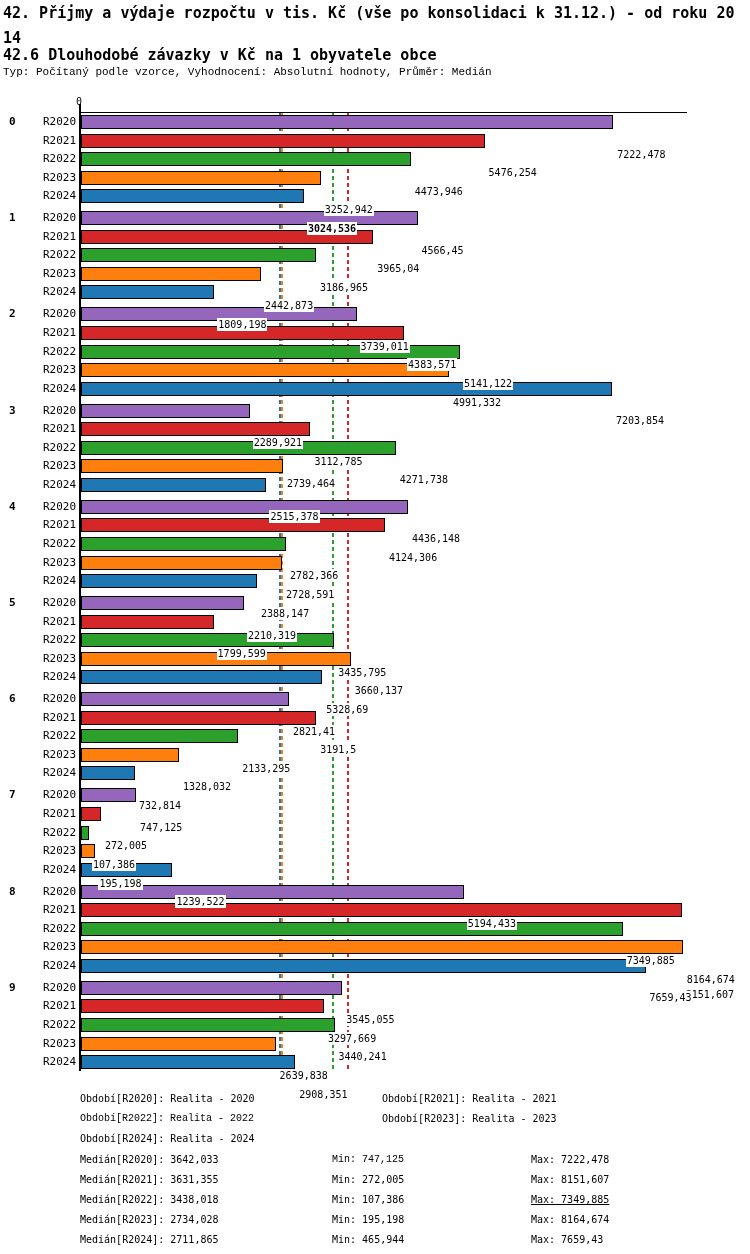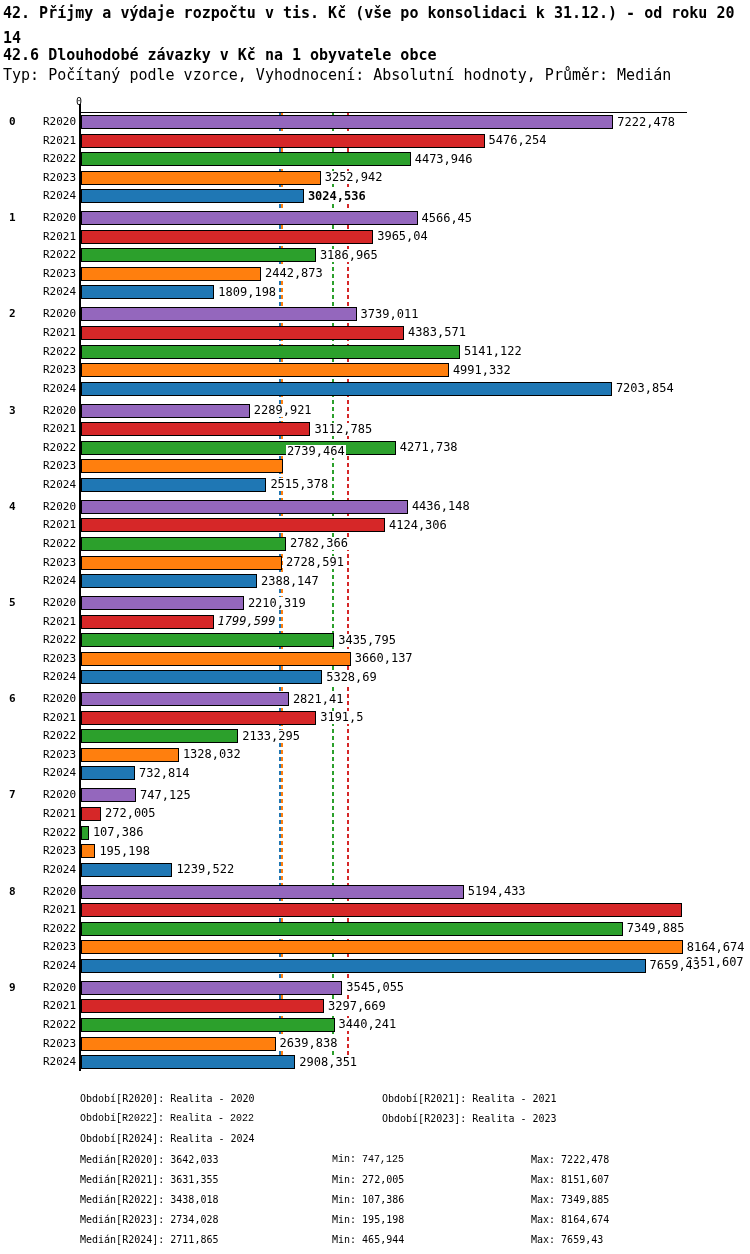--- a/index.html
+++ b/index.html
@@ -3,28 +3,28 @@
 <meta charset="utf-8">
 <style>
   html,body { margin:0; padding:0; }
   body {
     width:750px; height:1254px; background:#ffffff; position:relative;
     font-family:"DejaVu Sans Mono", "Liberation Mono", monospace;
     color:#000; overflow:hidden;
   }
   .abs { position:absolute; white-space:pre; }
   .title-line { font-size:15px; font-weight:bold; letter-spacing:0; }
-  .meta-line { font-size:15px; }
+  .meta-line { font-size:11px;font-family:Liberation Mono, monospace; }
   .zero-label { font-size:10px; }
   .axis-seg { position:absolute; background:#000; z-index:2; }
   .median-line { position:absolute; top:113px; height:957px; width:2px; z-index:1; }
   .bar { position:absolute; box-sizing:border-box; border:1px solid #000; height:14px; z-index:3; }
   .row-label { font-size:11px; line-height:12px; z-index:3; }
   .group-label { font-size:11px; line-height:12px; font-weight:bold; z-index:3; }
-  .bar-value { font-size:12px; line-height:13px; background:#fff; padding:0 1px; z-index:4; }
+  .bar-value { font-size:10px; line-height:13px; background:#fff; padding:0 1px; z-index:4;margin-top:32px; }
   .foot-text { font-size:10px; line-height:13px; }
 </style>
 </head>
 <body>
 
 <div class="abs title-line" style="left:3px; top:4px;">42. Příjmy a výdaje rozpočtu v tis. Kč (vše po konsolidaci k 31.12.) - od roku 20</div>
 <div class="abs title-line" style="left:3px; top:29px;">14</div>
 <div class="abs title-line" style="left:3px; top:46px;">42.6 Dlouhodobé závazky v Kč na 1 obyvatele obce</div>
 <div class="abs meta-line" style="left:3px; top:66px;">Typ: Počítaný podle vzorce, Vyhodnocení: Absolutní hodnoty, Průměr: Medián</div>
 
@@ -118,21 +118,21 @@
     <div class="abs bar-value" style="left: 285.1px; top: 556px;">2728,591</div>
     <div class="abs row-label" style="left: 43px; top: 575px;">R2024</div>
     <div class="bar" style="left: 81px; top: 574px; width: 176px; background: rgb(31, 119, 180);"></div>
     <div class="abs bar-value" style="left: 260px; top: 574.5px;">2388,147</div>
     <div class="abs group-label" style="left: 9px; top: 597px;">5</div>
     <div class="abs row-label" style="left: 43px; top: 597px;">R2020</div>
     <div class="bar" style="left: 81px; top: 596px; width: 162.9px; background: rgb(148, 103, 189);"></div>
     <div class="abs bar-value" style="left: 246.9px; top: 596.5px;">2210,319</div>
     <div class="abs row-label" style="left: 43px; top: 615.5px;">R2021</div>
     <div class="bar" style="left: 81px; top: 614.5px; width: 132.6px; background: rgb(214, 39, 40);"></div>
-    <div class="abs bar-value" style="left: 216.6px; top: 615px; font-style: italic;">1799,599</div>
+    <div class="abs bar-value" style="left: 216.6px; top: 615px;">1799,599</div>
     <div class="abs row-label" style="left: 43px; top: 634.1px;">R2022</div>
     <div class="bar" style="left: 81px; top: 633.1px; width: 253.2px; background: rgb(44, 160, 44);"></div>
     <div class="abs bar-value" style="left: 337.2px; top: 633.6px;">3435,795</div>
     <div class="abs row-label" style="left: 43px; top: 652.6px;">R2023</div>
     <div class="bar" style="left: 81px; top: 651.6px; width: 269.8px; background: rgb(255, 127, 14);"></div>
     <div class="abs bar-value" style="left: 353.8px; top: 652.1px;">3660,137</div>
     <div class="abs row-label" style="left: 43px; top: 671.2px;">R2024</div>
     <div class="bar" style="left: 81px; top: 670.2px; width: 241.2px; background: rgb(31, 119, 180);"></div>
     <div class="abs bar-value" style="left: 325.2px; top: 670.7px;">5328,69</div>
     <div class="abs group-label" style="left: 9px; top: 693.2px;">6</div>
@@ -208,20 +208,20 @@
     <div class="abs foot-text" style="left: 382px; top: 1112.2px;">Období[R2023]: Realita - 2023</div>
     <div class="abs foot-text" style="left: 80px; top: 1132.4px;">Období[R2024]: Realita - 2024</div>
     <div class="abs foot-text" style="left: 80px; top: 1152.6px;">Medián[R2020]: 3642,033</div>
     <div class="abs foot-text" style="left: 332px; top: 1152.6px; font-family: Liberation Mono, monospace;">Min: 747,125</div>
     <div class="abs foot-text" style="left: 531px; top: 1152.6px;">Max: 7222,478</div>
     <div class="abs foot-text" style="left: 80px; top: 1172.8px;">Medián[R2021]: 3631,355</div>
     <div class="abs foot-text" style="left: 332px; top: 1172.8px;">Min: 272,005</div>
     <div class="abs foot-text" style="left: 531px; top: 1172.8px;">Max: 8151,607</div>
     <div class="abs foot-text" style="left: 80px; top: 1193px;">Medián[R2022]: 3438,018</div>
     <div class="abs foot-text" style="left: 332px; top: 1193px;">Min: 107,386</div>
-    <div class="abs foot-text" style="left: 531px; top: 1193px;">Max: 7349,885</div>
+    <div class="abs foot-text" style="left: 531px; top: 1193px; text-decoration: underline;">Max: 7349,885</div>
     <div class="abs foot-text" style="left: 80px; top: 1213.2px;">Medián[R2023]: 2734,028</div>
     <div class="abs foot-text" style="left: 332px; top: 1213.2px;">Min: 195,198</div>
     <div class="abs foot-text" style="left: 531px; top: 1213.2px;">Max: 8164,674</div>
     <div class="abs foot-text" style="left: 80px; top: 1233.4px;">Medián[R2024]: 2711,865</div>
     <div class="abs foot-text" style="left: 332px; top: 1233.4px;">Min: 465,944</div>
     <div class="abs foot-text" style="left: 531px; top: 1233.4px;">Max: 7659,43</div>
   </div>
 
 </body></html>

